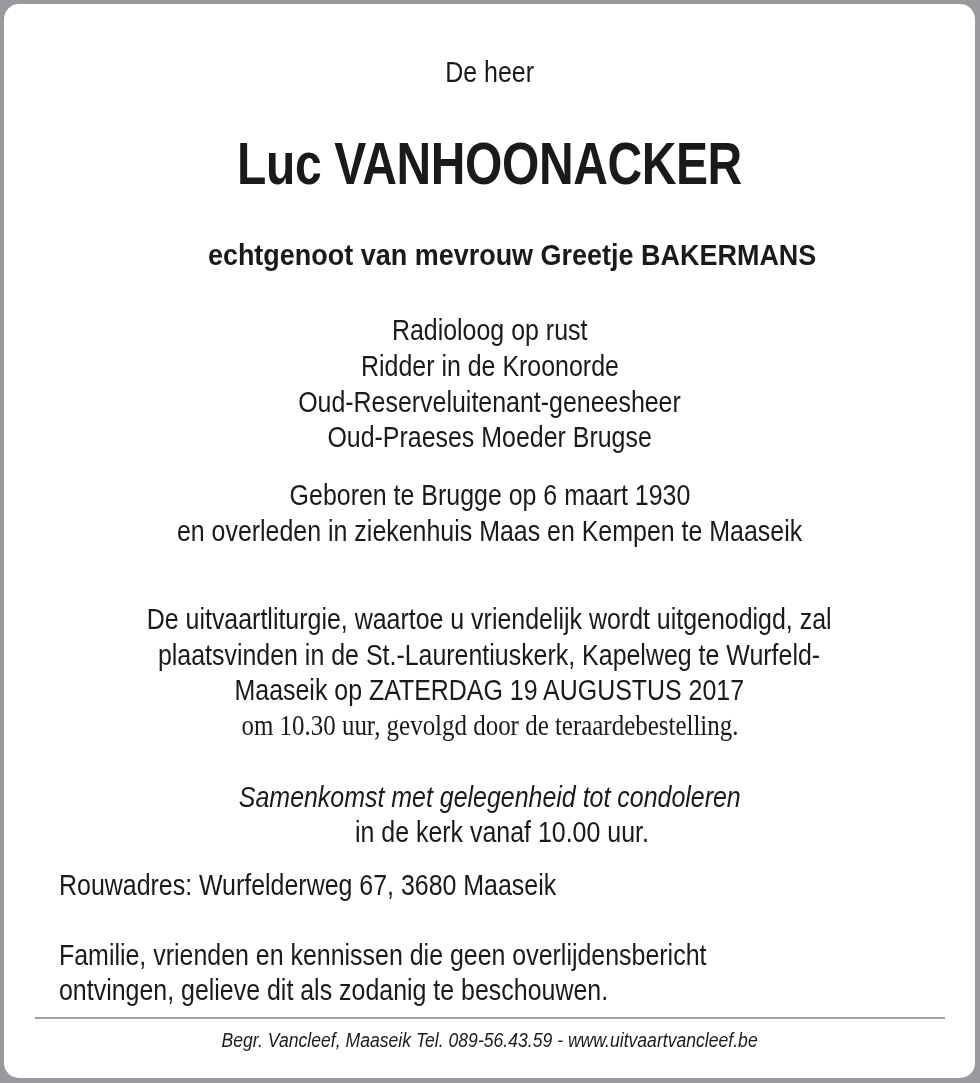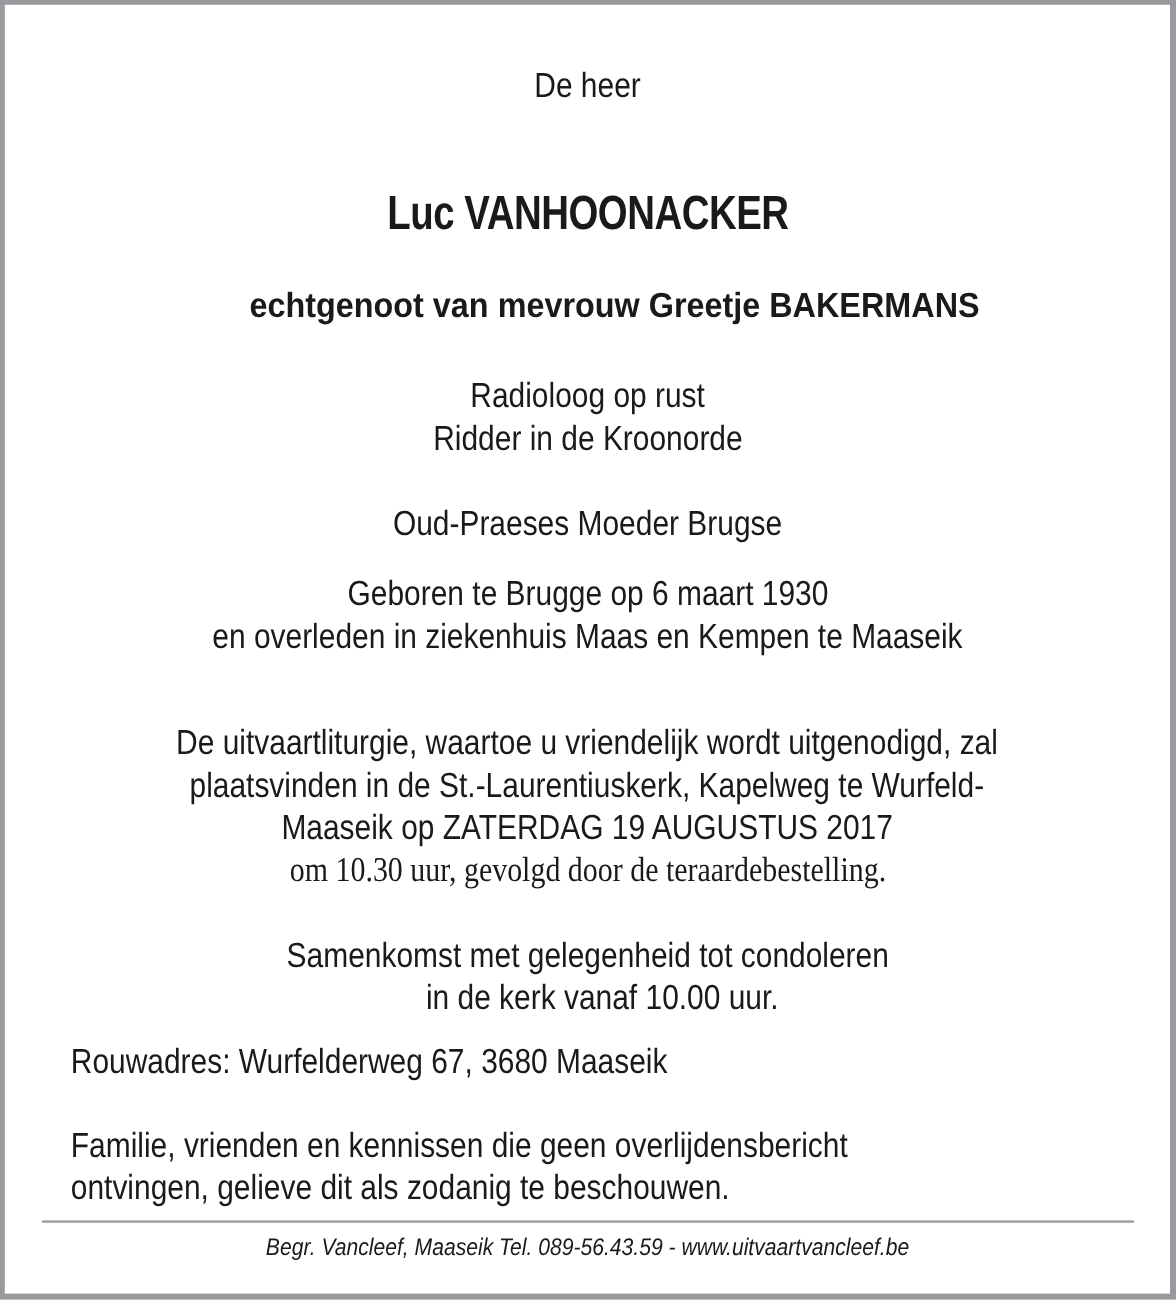--- a/index.html
+++ b/index.html
@@ -9,37 +9,38 @@
     position: relative;
     overflow: hidden;
     font-family: "Liberation Sans", sans-serif;
     color: #1a1a1a;
   }
   .page {
     position: absolute;
     left: 4px; top: 4px;
     width: 971px; height: 1074px;
     background: #ffffff;
+    border-radius: 15px;
   }
   .line {
     position: absolute;
     left: 0; width: 100%;
     text-align: center;
     white-space: nowrap;
     line-height: 1;
   }
   .line > span {
     display: inline-block;
     transform-origin: center center;
   }
   .left { text-align: left; }
   .left > span { transform-origin: left center; }
   .reg { font-size: 29px; }
   .reg > span { transform: scaleX(0.86); }
-  .name { font-size: 40px; font-weight: bold; margin-top: 24px; }
+  .name { font-size: 60px; font-weight: bold; }
   .name > span { transform: scaleX(0.80); letter-spacing: -0.5px; }
   .spouse { font-size: 29px; font-weight: bold; padding-left: 23px; }
   .spouse > span { transform: scaleX(0.93); }
   .divider {
     position: absolute;
     left: 31px; width: 910px;
     top: 1013px; height: 2px;
     background: #a0a0a4;
   }
   .footer { font-size: 20px; font-style: italic; }
@@ -61,20 +62,23 @@
   <div class="line spouse" style="top:237px;">
     <span>echtgenoot van mevrouw Greetje BAKERMANS</span>
   </div>
 
   <div class="line reg" style="top:312px;">
     <span>Radioloog op rust</span>
   </div>
   <div class="line reg" style="top:348px;">
     <span>Ridder in de Kroonorde</span>
   </div>
+  <div class="line reg" style="top:384px;">
+    <span>Oud-Reserveluitenant-geneesheer</span>
+  </div>
   <div class="line reg" style="top:419px;">
     <span>Oud-Praeses Moeder Brugse</span>
   </div>
 
   <div class="line reg" style="top:477px;">
     <span>Geboren te Brugge op 6 maart 1930</span>
   </div>
   <div class="line reg" style="top:513px;">
     <span>en overleden in ziekenhuis Maas en Kempen te Maaseik</span>
   </div>
@@ -85,21 +89,21 @@
   <div class="line reg" style="top:637px;">
     <span>plaatsvinden in de St.-Laurentiuskerk, Kapelweg te Wurfeld-</span>
   </div>
   <div class="line reg" style="top:672px;">
     <span>Maaseik op ZATERDAG 19 AUGUSTUS 2017</span>
   </div>
   <div class="line reg" style="top:707px;font-family:Liberation Serif, serif;">
     <span>om 10.30 uur, gevolgd door de teraardebestelling.</span>
   </div>
 
-  <div class="line reg" style="top:779px;">
+  <div class="line reg" style="top:779px;font-style:italic;">
     <span>Samenkomst met gelegenheid tot condoleren</span>
   </div>
   <div class="line reg" style="top:814px;padding-left:12px;">
     <span>in de kerk vanaf 10.00 uur.</span>
   </div>
 
   <div class="line reg left" style="top:867px; left:55px;">
     <span>Rouwadres: Wurfelderweg 67, 3680 Maaseik</span>
   </div>
 

